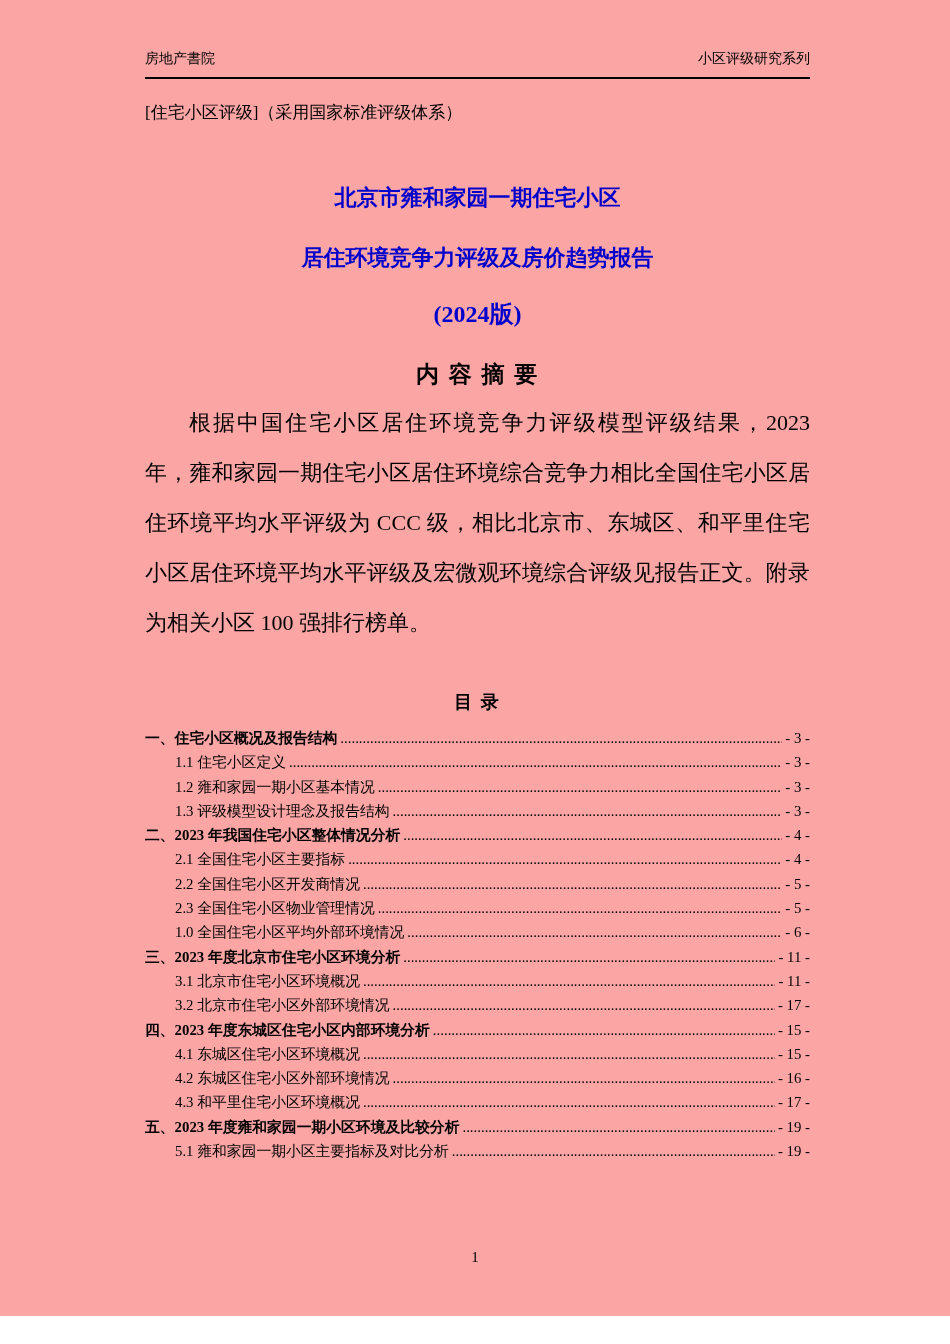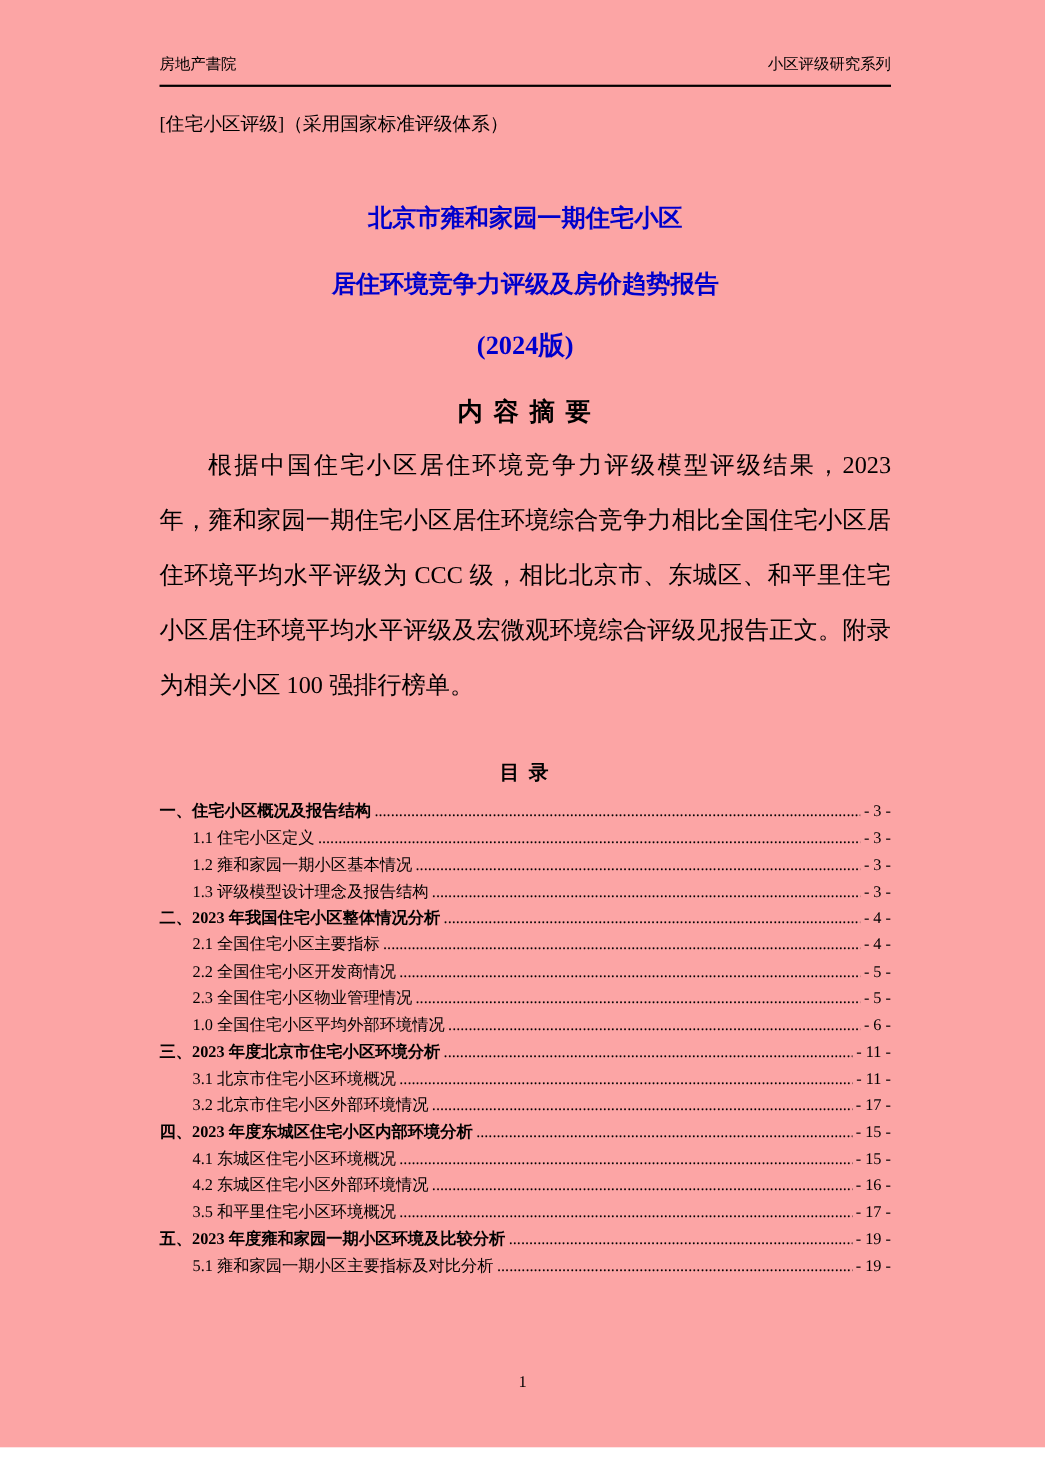--- a/index.html
+++ b/index.html
@@ -201,21 +201,21 @@
         <span class="toc-label">4.1 东城区住宅小区环境概况</span>
         <span class="toc-leader"></span>
         <span class="toc-page">- 15 -</span>
       </div>
       <div class="toc-row level2">
         <span class="toc-label">4.2 东城区住宅小区外部环境情况</span>
         <span class="toc-leader"></span>
         <span class="toc-page">- 16 -</span>
       </div>
       <div class="toc-row level2">
-        <span class="toc-label">3.5 和平里住宅小区环境概况</span>
+        <span class="toc-label">4.3 和平里住宅小区环境概况</span>
         <span class="toc-leader"></span>
         <span class="toc-page">- 17 -</span>
       </div>
       <div class="toc-row level1">
         <span class="toc-label">五、2023 年度雍和家园一期小区环境及比较分析</span>
         <span class="toc-leader"></span>
         <span class="toc-page">- 19 -</span>
       </div>
       <div class="toc-row level2">
         <span class="toc-label">5.1 雍和家园一期小区主要指标及对比分析</span>

